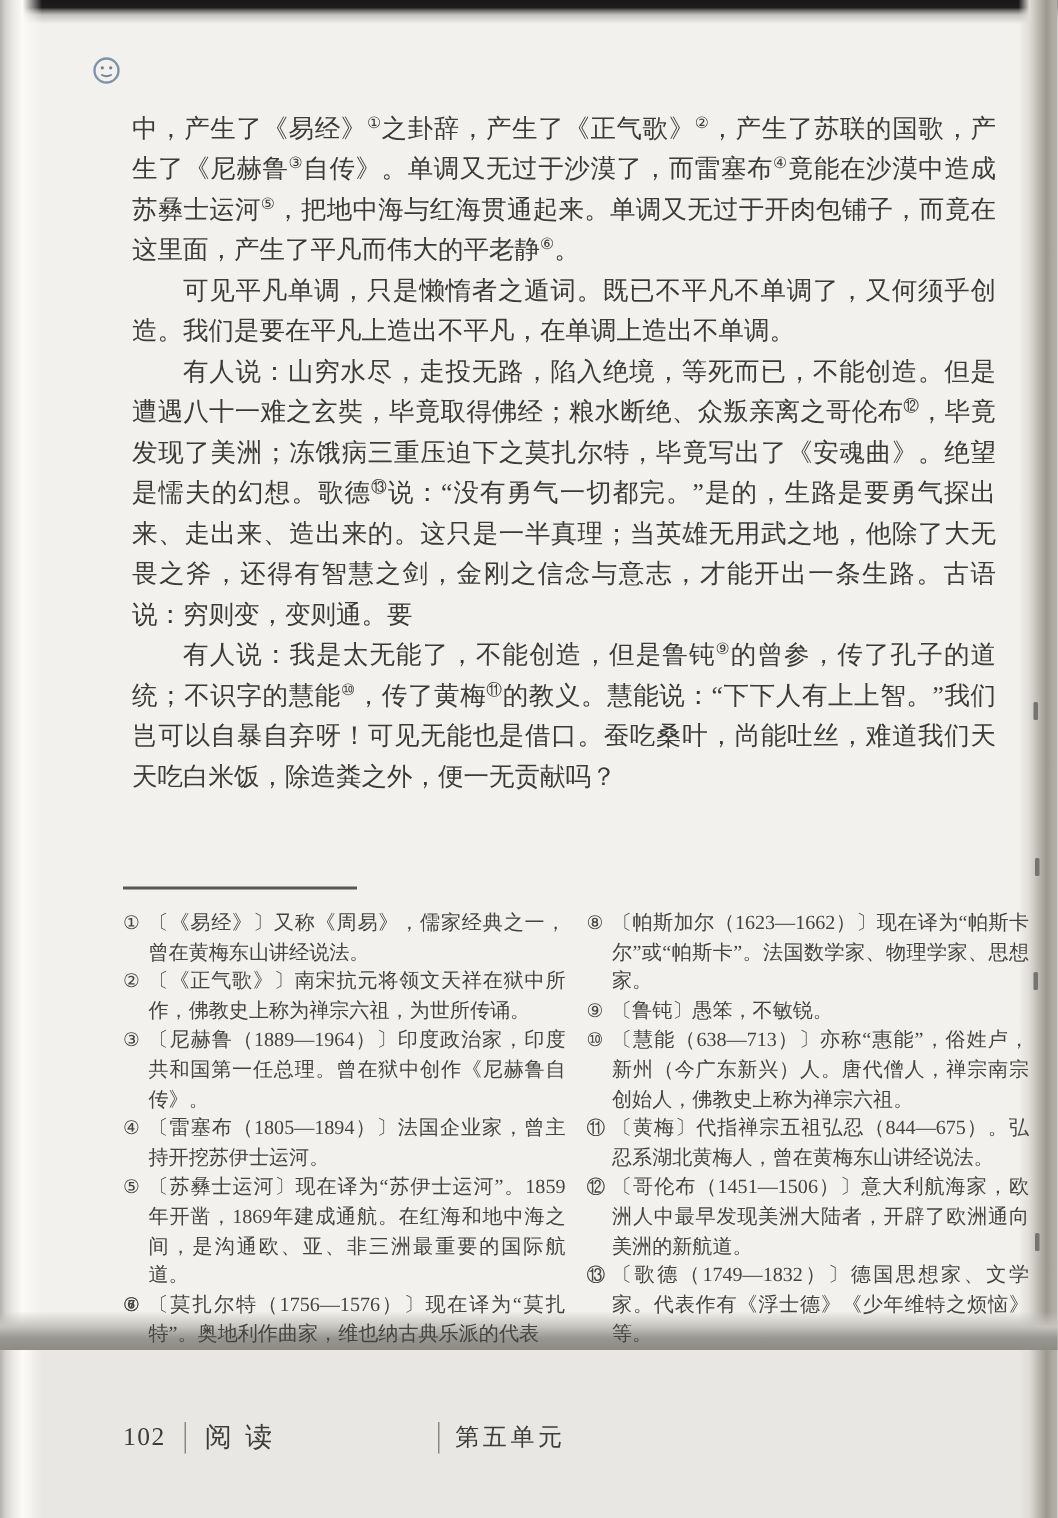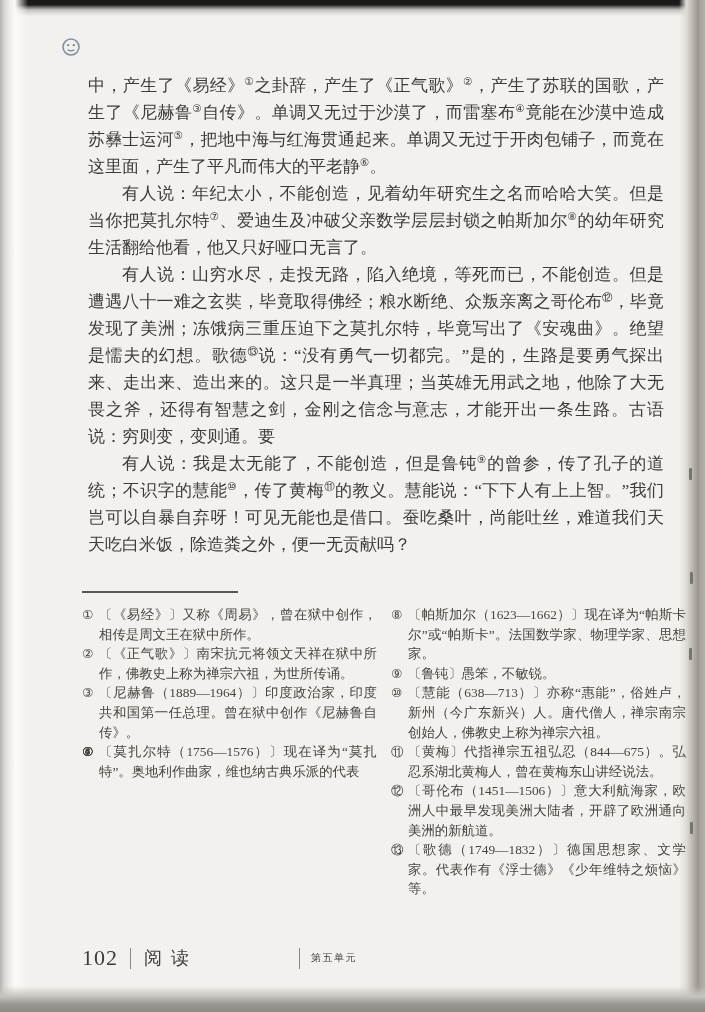--- a/index.html
+++ b/index.html
@@ -1,21 +1,21 @@
 <!DOCTYPE html>
 <html><head>
 <meta charset="utf-8">
 <style>
   html,body{margin:0;padding:0;}
   body{
     width:705px;height:1012px;overflow:hidden;
     background:#e8e7e3;
     font-family:"Liberation Serif","DejaVu Serif",serif;
   }
-  .scan{position:relative;width:705px;height:1012px;background:#f2f1ed;}
+  .scan{position:relative;width:705px;height:900px;background:#f2f1ed;}
 
   
   .edge-top{position:absolute;left:0;top:0;width:705px;height:16px;
     background:linear-gradient(to bottom,#181818 0,#1d1d1d 5px,#6e6d6a 7px,#c4c3bf 10px,rgba(242,241,237,0) 16px);}
   .edge-left{position:absolute;left:0;top:0;width:28px;height:1012px;
     background:linear-gradient(to right,#b3b2ae 0,#d6d5d1 4px,#eceae6 9px,#fbfaf7 15px,rgba(242,241,237,0) 28px);}
   .edge-right{position:absolute;right:0;top:0;width:26px;height:1012px;
     background:linear-gradient(to right,rgba(242,241,237,0) 0,#dedcd7 28%,#b6b3ab 55%,#9c9890 72%,#aeaaa2 88%,#b4b0a8 100%);}
   .edge-bottom{position:absolute;left:0;bottom:0;width:705px;height:26px;
     background:linear-gradient(to bottom,rgba(242,241,237,0) 0,#c6c4be 40%,#989690 70%,#8d8b84 100%);}
@@ -34,26 +34,26 @@
   
   .fn-divider{position:absolute;left:82px;top:591px;width:156px;height:2px;background:#5a5854;}
   .footnotes{position:absolute;left:82px;top:605px;width:604px;display:flex;gap:14px;
     font-size:13.4px;line-height:19.6px;color:#454440;text-align:justify;}
   .fn-col{flex:1;min-width:0;}
   .fn-item{position:relative;padding-left:17px;}
   .fn-num{position:absolute;left:0;top:0;font-family:"DejaVu Sans",sans-serif;font-size:12.5px;}
 
   
   .footer{position:absolute;left:82px;top:944px;height:28px;display:flex;align-items:center;color:#3d3c3a;}
-  .page-num{font-size:22px;letter-spacing:1px;}
+  .page-num{font-size:17px;letter-spacing:1px;}
   .vrule{width:1px;height:21px;background:#8a8984;}
   .vr1{margin:0 13px 0 12px;}
   .vr2{margin:0 11px 0 101px;}
   .section-label{font-size:18px;letter-spacing:0.5em;}
-  .unit-label{font-size:10px;letter-spacing:0.15em;}
+  .unit-label{font-size:16px;letter-spacing:0.15em;}
 </style>
 </head>
 <body>
 
 <div class="scan">
 
   <div class="edge-top"></div>
   <div class="edge-left"></div>
   <div class="edge-right"></div>
   <div class="edge-bottom"></div>
@@ -66,34 +66,34 @@
     <svg width="20" height="20" viewBox="0 0 20 20">
       <circle cx="10" cy="10" r="8" fill="none" stroke="#7e93a9" stroke-width="1.6"></circle>
       <circle cx="7.2" cy="8.2" r="1.1" fill="#6d8296"></circle>
       <circle cx="12.8" cy="8.2" r="1.1" fill="#6d8296"></circle>
       <path d="M7 13 Q10 14.6 13 13" fill="none" stroke="#6d8296" stroke-width="1.3" stroke-linecap="round"></path>
     </svg>
   </div>
 
   <div class="body-text" id="bodyText">
       <p class="para">中，产生了《易经》<sup class="sn">①</sup>之卦辞，产生了《正气歌》<sup class="sn">②</sup>，产生了苏联的国歌，产生了《尼赫鲁<sup class="sn">③</sup>自传》。单调又无过于沙漠了，而雷塞布<sup class="sn">④</sup>竟能在沙漠中造成苏彝士运河<sup class="sn">⑤</sup>，把地中海与红海贯通起来。单调又无过于开肉包铺子，而竟在这里面，产生了平凡而伟大的平老静<sup class="sn">⑥</sup>。</p>
-      <p class="para indent">有人说：年纪太小，不能创造，见着幼年研究生之名而哈哈大笑。但是当你把莫扎尔特<sup class="sn">⑦</sup>、爱迪生及冲破父亲数学层层封锁之帕斯加尔<sup class="sn">⑧</sup>的幼年研究生活翻给他看，他又只好哑口无言了。</p>
+      <p class="para indent">可见平凡单调，只是懒惰者之遁词。既已不平凡不单调了，又何须乎创造。我们是要在平凡上造出不平凡，在单调上造出不单调。</p>
       <p class="para indent">有人说：山穷水尽，走投无路，陷入绝境，等死而已，不能创造。但是遭遇八十一难之玄奘，毕竟取得佛经；粮水断绝、众叛亲离之哥伦布<sup class="sn">⑫</sup>，毕竟发现了美洲；冻饿病三重压迫下之莫扎尔特，毕竟写出了《安魂曲》。绝望是懦夫的幻想。歌德<sup class="sn">⑬</sup>说：“没有勇气一切都完。”是的，生路是要勇气探出来、走出来、造出来的。这只是一半真理；当英雄无用武之地，他除了大无畏之斧，还得有智慧之剑，金刚之信念与意志，才能开出一条生路。古语说：穷则变，变则通。要</p>
       <p class="para indent">有人说：我是太无能了，不能创造，但是鲁钝<sup class="sn">⑨</sup>的曾参，传了孔子的道统；不识字的慧能<sup class="sn">⑩</sup>，传了黄梅<sup class="sn">⑪</sup>的教义。慧能说：“下下人有上上智。”我们岂可以自暴自弃呀！可见无能也是借口。蚕吃桑叶，尚能吐丝，难道我们天天吃白米饭，除造粪之外，便一无贡献吗？</p>
     </div>
 
   <div class="fn-divider"></div>
 
   <div class="footnotes">
     <div class="fn-col" id="fnLeft">
-        <div class="fn-item"><span class="fn-num">①</span><span>〔《易经》〕又称《周易》，曾在狱中创作，相传是周文王在狱中所作。</span></div>
+        <div class="fn-item"><span class="fn-num">①</span><span>〔《易经》〕又称《周易》，儒家经典之一，曾在黄梅东山讲经说法。</span></div>
         <div class="fn-item"><span class="fn-num">②</span><span>〔《正气歌》〕南宋抗元将领文天祥在狱中所作，佛教史上称为禅宗六祖，为世所传诵。</span></div>
         <div class="fn-item"><span class="fn-num">③</span><span>〔尼赫鲁（1889—1964）〕印度政治家，印度共和国第一任总理。曾在狱中创作《尼赫鲁自传》。</span></div>
-        <div class="fn-item"><span class="fn-num">④</span></div>
-        <div class="fn-item"><span class="fn-num">⑤</span></div>
+        <div class="fn-item"><span class="fn-num">④</span><span>〔雷塞布（1805—1894）〕法国企业家，曾主持开挖苏伊士运河。</span></div>
+        <div class="fn-item"><span class="fn-num">⑤</span><span>〔苏彝士运河〕现在译为“苏伊士运河”。1859年开凿，1869年建成通航。在红海和地中海之间，是沟通欧、亚、非三洲最重要的国际航道。</span></div>
         <div class="fn-item"><span class="fn-num">⑥</span></div>
         <div class="fn-item"><span class="fn-num">⑦</span><span>〔莫扎尔特（1756—1576）〕现在译为“莫扎特”。奥地利作曲家，维也纳古典乐派的代表</span></div>
       </div>
     <div class="fn-col" id="fnRight">
         <div class="fn-item"><span class="fn-num">⑧</span><span>〔帕斯加尔（1623—1662）〕现在译为“帕斯卡尔”或“帕斯卡”。法国数学家、物理学家、思想家。</span></div>
         <div class="fn-item"><span class="fn-num">⑨</span><span>〔鲁钝〕愚笨，不敏锐。</span></div>
         <div class="fn-item"><span class="fn-num">⑩</span><span>〔慧能（638—713）〕亦称“惠能”，俗姓卢，新州（今广东新兴）人。唐代僧人，禅宗南宗创始人，佛教史上称为禅宗六祖。</span></div>
         <div class="fn-item"><span class="fn-num">⑪</span><span>〔黄梅〕代指禅宗五祖弘忍（844—675）。弘忍系湖北黄梅人，曾在黄梅东山讲经说法。</span></div>
         <div class="fn-item"><span class="fn-num">⑫</span><span>〔哥伦布（1451—1506）〕意大利航海家，欧洲人中最早发现美洲大陆者，开辟了欧洲通向美洲的新航道。</span></div>
         <div class="fn-item"><span class="fn-num">⑬</span><span>〔歌德（1749—1832）〕德国思想家、文学家。代表作有《浮士德》《少年维特之烦恼》等。</span></div>

